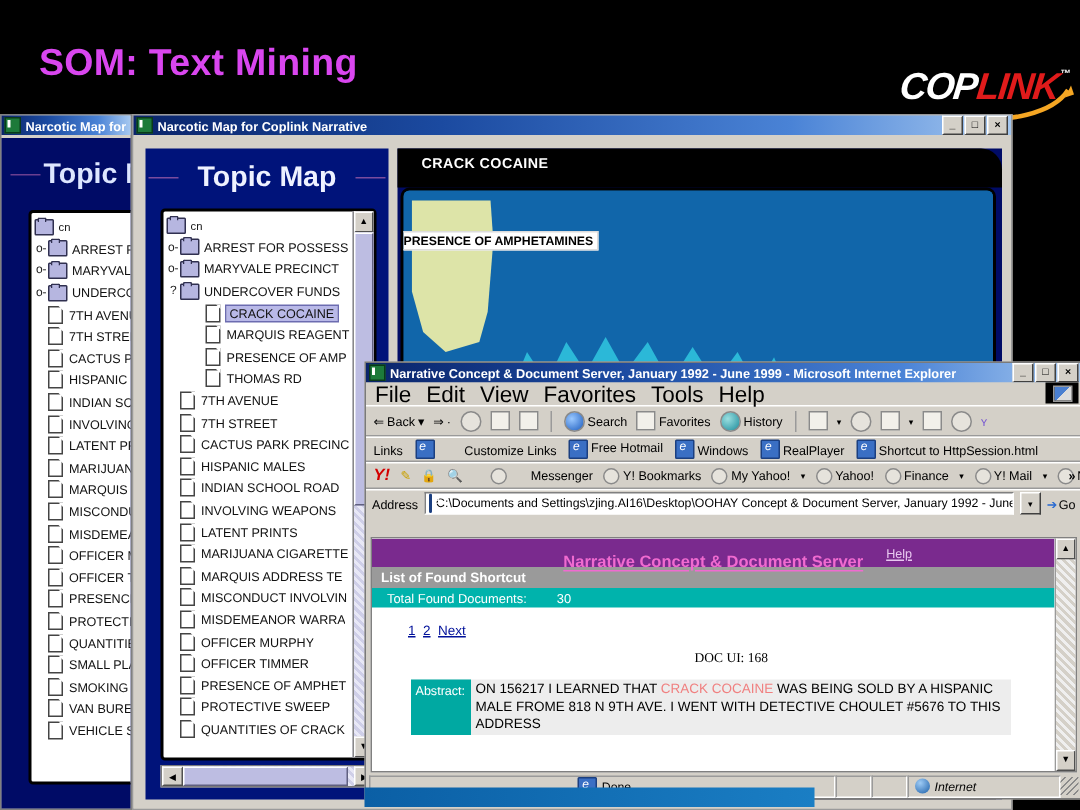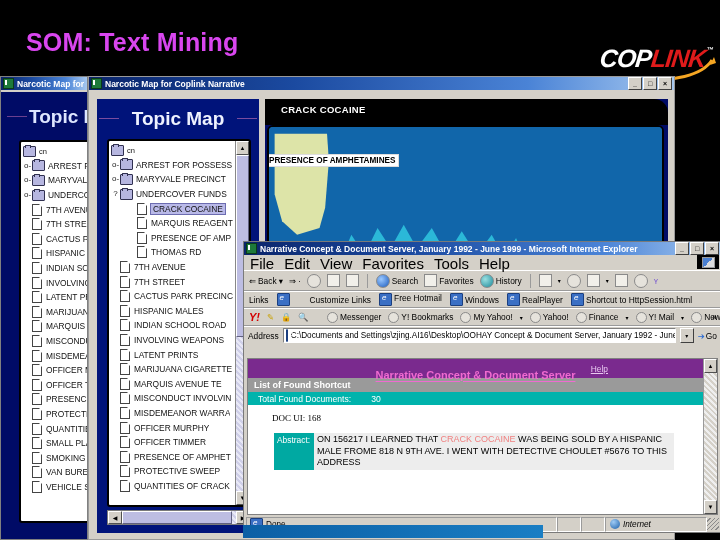--- a/index.html
+++ b/index.html
@@ -282,21 +282,21 @@
     padding-left:6px;color:#fff;font-size:9px;font-weight:bold;
   }
   .page-total{
     background:#00b3ac;height:13px;display:flex;align-items:center;
     padding-left:10px;color:#fff;font-size:8.6px;
   }
   .pager{
     padding:10px 0 0 24px;font-size:9px;color:#00109a;
   }
   .pager a{color:#00109a;text-decoration:underline;margin-right:5px;cursor:default;}
-  .docui{padding:8px 0 0 24px;font-size:9px;color:#000;font-family:"Liberation Serif",serif;}
+  .docui{padding:8px 0 0 24px;font-size:9px;color:#000;font-family:"Liberation Serif",serif;text-align:center;}
   .abstract-row{
     margin:10px 0 0 26px;display:flex;align-items:stretch;background:#ededed;
     width:400px;
   }
   .abs-tag{
     background:#00a9a2;color:#fff;font-size:8.4px;
     padding:2px 3px;flex:0 0 auto;width:34px;
   }
   .abs-text{
     padding:1px 3px;font-size:9px;line-height:11.5px;color:#000;
@@ -306,21 +306,21 @@
     width:13px;flex:0 0 auto;background:#d4d0c8;border-left:1px solid #9a9a9a;
     display:flex;flex-direction:column;
   }
   .ie-sb-track{flex:1 1 auto;background:repeating-linear-gradient(45deg,#d4d0c8 0 2px,#efefef 2px 4px);}
   .ie-status{
     position:absolute;left:2px;right:2px;bottom:1px;height:14px;
     display:flex;align-items:center;font-size:8.2px;color:#000;
   }
   .st-main{
     flex:1 1 auto;height:13px;border:1px solid #9a9a9a;border-right-color:#fff;border-bottom-color:#fff;
-    display:flex;align-items:center;gap:3px;padding-left:3px;
+    display:flex;align-items:center;gap:3px;padding-left:3px;justify-content:center;
   }
   .st-cell{
     width:22px;height:13px;border:1px solid #9a9a9a;border-right-color:#fff;border-bottom-color:#fff;
     flex:0 0 auto;
   }
   .st-zone{
     width:96px;height:13px;border:1px solid #9a9a9a;border-right-color:#fff;border-bottom-color:#fff;
     display:flex;align-items:center;gap:3px;padding-left:4px;flex:0 0 auto;font-style:italic;
   }
   .globe{
@@ -548,21 +548,21 @@
               <div class="trow indent1">
                 <span class="ico-doc"></span>
                 <span class="lbl">LATENT PRINTS</span>
               </div>
               <div class="trow indent1">
                 <span class="ico-doc"></span>
                 <span class="lbl">MARIJUANA CIGARETTE</span>
               </div>
               <div class="trow indent1">
                 <span class="ico-doc"></span>
-                <span class="lbl">MARQUIS AVENUE TE</span>
+                <span class="lbl">MARQUIS ADDRESS TE</span>
               </div>
               <div class="trow indent1">
                 <span class="ico-doc"></span>
                 <span class="lbl">MISCONDUCT INVOLVIN</span>
               </div>
               <div class="trow indent1">
                 <span class="ico-doc"></span>
                 <span class="lbl">MISDEMEANOR WARRA</span>
               </div>
               <div class="trow indent1">
@@ -719,21 +719,21 @@
           <span>Shortcut to HttpSession.html</span>
         </span>
       </div>
 
     <div class="ie-yahoo" id="ieYahoo">
       <span class="y-logo">Y!</span>
       <span style="color:#c8a000;">✎</span>
       <span style="color:#c8a000;">🔒</span>
       <span style="color:#2a6ad0;">🔍</span>
       <span class="tb-sep"></span>
-    <span style="display: flex; align-items: center; gap: 2px;">
+    <span style="display: flex; align-items: center; gap: 16px;">
           <span class="circ" style="width: 9px; height: 9px;"></span>
           <span>Messenger</span>
         </span>
         <span style="display: flex; align-items: center; gap: 2px;">
           <span class="circ" style="width: 9px; height: 9px;"></span>
           <span>Y! Bookmarks</span>
         </span>
         <span style="display: flex; align-items: center; gap: 2px;">
           <span class="circ" style="width: 9px; height: 9px;"></span>
           <span>My Yahoo!</span>
@@ -781,20 +781,21 @@
           <span class="ph-help">Help</span>
         </div>
 
         <div class="page-sub">List of Found Shortcut</div>
 
         <div class="page-total">
           <span>Total Found Documents:</span>
           <span style="margin-left:20px;">30</span>
         </div>
 
+        <div class="pager" id="pagerBox"><a>1</a><a>2</a><a>Next</a></div>
 
         <div class="docui">
           <span>DOC UI:</span>
           <span>168</span>
         </div>
 
         <div class="abstract-row">
           <span class="abs-tag">Abstract:</span>
           <span class="abs-text"><span>ON 156217 I LEARNED THAT </span><span class="hl">CRACK COCAINE</span><span> WAS BEING SOLD BY A HISPANIC MALE FROME 818 N 9TH AVE. I WENT WITH DETECTIVE CHOULET #5676 TO THIS ADDRESS</span></span>
         </div>

